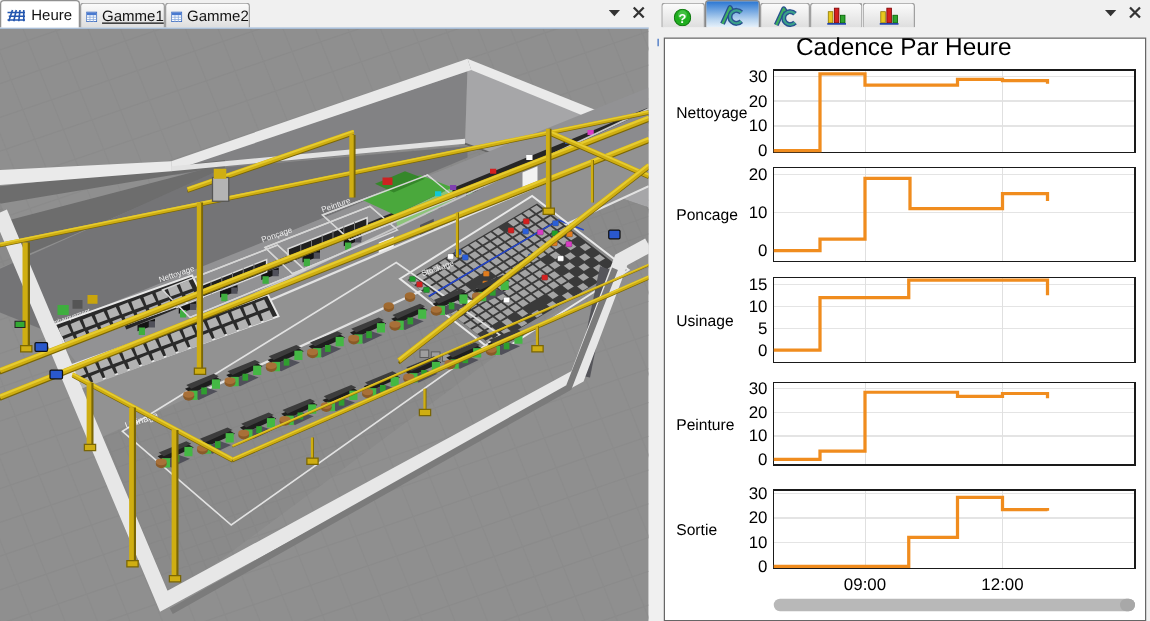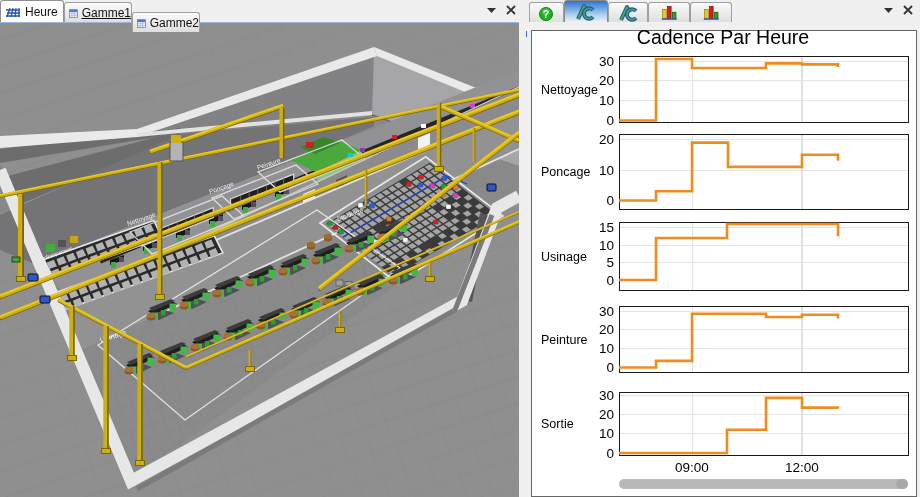--- a/index.html
+++ b/index.html
@@ -478,21 +478,21 @@
       <span>Heure</span>
     </div>
     <div class="abs tab tabin" style="left:64px;top:2px;width:66px;text-decoration:underline;">
       <svg width="16" height="15" viewBox="0 0 16 15" style="margin:2px 2px 0 4px">
         <rect x="0.5" y="0.5" width="15" height="14" fill="#fff" stroke="#2f62bc" stroke-width="1.2"></rect>
         <rect x="1" y="1" width="14" height="4" fill="#4a7ad0"></rect>
         <path d="M5.5,5 L5.5,15 M10.5,5 L10.5,15 M1,8 L15,8 M1,11.5 L15,11.5" stroke="#88aade" stroke-width="1.2"></path>
       </svg>
       <span>Gamme1</span>
     </div>
-    <div class="abs tab tabin" style="left:132px;top:12px;width:66px;">
+    <div class="abs tab tabin" style="left:132px;top:2px;width:66px;">
       <svg width="16" height="15" viewBox="0 0 16 15" style="margin:2px 2px 0 4px">
         <rect x="0.5" y="0.5" width="15" height="14" fill="#fff" stroke="#2f62bc" stroke-width="1.2"></rect>
         <rect x="1" y="1" width="14" height="4" fill="#4a7ad0"></rect>
         <path d="M5.5,5 L5.5,15 M10.5,5 L10.5,15 M1,8 L15,8 M1,11.5 L15,11.5" stroke="#88aade" stroke-width="1.2"></path>
       </svg>
       <span>Gamme2</span>
     </div>
     <svg class="abs" style="left:487px;top:7px" width="10" height="7" viewBox="0 0 10 7">
       <polygon points="0,1 9,1 4.5,6" fill="#333"></polygon>
     </svg>

